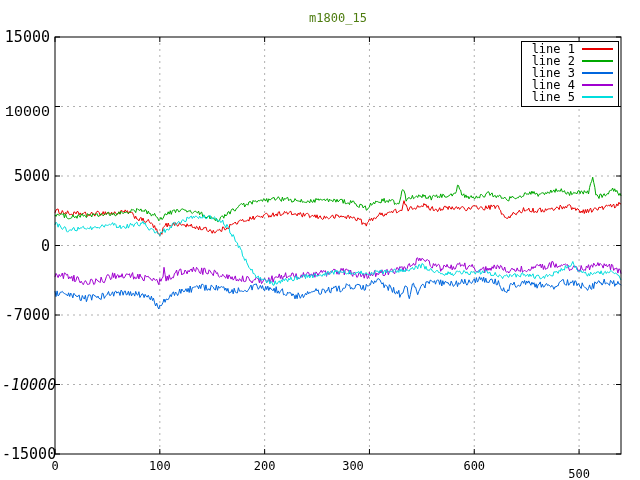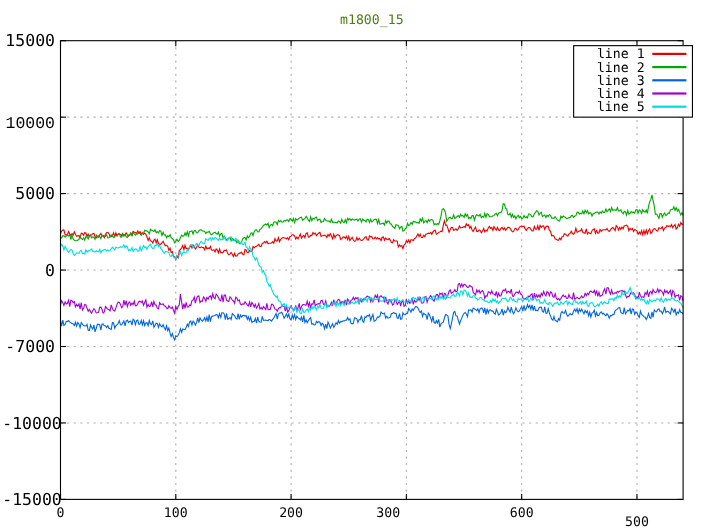--- a/index.html
+++ b/index.html
@@ -2,21 +2,21 @@
 <html><head>
 <meta charset="utf-8">
 <style>
   html,body{margin:0;padding:0;}
   body{width:640px;height:480px;background:#ffffff;font-family:"DejaVu Sans Mono","Liberation Mono",monospace;}
   .chart{position:relative;width:640px;height:480px;background:#ffffff;overflow:hidden;}
   .title{position:absolute;left:258px;top:11px;width:160px;text-align:center;font-size:12px;color:#4d7c0f;}
   svg.plot{position:absolute;left:0;top:0;}
   .ylab{position:absolute;left:2px;width:48px;height:13px;line-height:13px;text-align:right;font-size:15px;color:#000;}
   .xlab{position:absolute;width:48px;height:13px;line-height:13px;text-align:center;font-size:12px;color:#000;}
-  .legend{position:absolute;left:521px;top:41px;width:109px;height:66px;background:#ffffff;border:1px solid #000;box-sizing:border-box;padding-top:1px;}
+  .legend{position:absolute;left:521px;top:41px;width:98px;height:66px;background:#ffffff;border:1px solid #000;box-sizing:border-box;padding-top:1px;}
   .lrow{display:flex;justify-content:flex-end;align-items:center;height:12px;padding-right:5px;}
   .lrow .txt{font-size:12px;line-height:12px;color:#000;}
   .lrow .swatch{width:31px;height:2px;margin-left:7px;flex:0 0 auto;}
 </style>
 </head>
 <body>
 
 <div class="chart">
   <div class="title">m1800_15</div>
   <svg class="plot" id="plot" width="640" height="480">
@@ -58,21 +58,21 @@
       <line x1="621" x2="616" y1="245.5" y2="245.5" stroke="#000000" stroke-width="1"></line>
       <line x1="55" x2="60" y1="176" y2="176" stroke="#000000" stroke-width="1"></line>
       <line x1="621" x2="616" y1="176" y2="176" stroke="#000000" stroke-width="1"></line>
       <line x1="55" x2="60" y1="106.5" y2="106.5" stroke="#000000" stroke-width="1"></line>
       <line x1="621" x2="616" y1="106.5" y2="106.5" stroke="#000000" stroke-width="1"></line>
       <line x1="55" x2="60" y1="37" y2="37" stroke="#000000" stroke-width="1"></line>
       <line x1="621" x2="616" y1="37" y2="37" stroke="#000000" stroke-width="1"></line>
     </svg>
   <div id="labels">
       <div class="ylab" style="top: 448px;">-15000</div>
-      <div class="ylab" style="top: 378.5px;">-10000</div>
+      <div class="ylab" style="top: 378.5px; font-style: italic;">-10000</div>
       <div class="ylab" style="top: 309px;">-7000</div>
       <div class="ylab" style="top: 239.5px;">0</div>
       <div class="ylab" style="top: 170px;">5000</div>
       <div class="ylab" style="top: 106px; font-family: Liberation Mono, monospace;">10000</div>
       <div class="ylab" style="top: 31px;">15000</div>
       <div class="xlab" style="left: 31px; top: 460px;">0</div>
       <div class="xlab" style="left: 135.815px; top: 460px;">100</div>
       <div class="xlab" style="left: 240.63px; top: 460px;">200</div>
       <div class="xlab" style="left: 329px; top: 460px;">300</div>
       <div class="xlab" style="left: 450.259px; top: 460px;">600</div>

